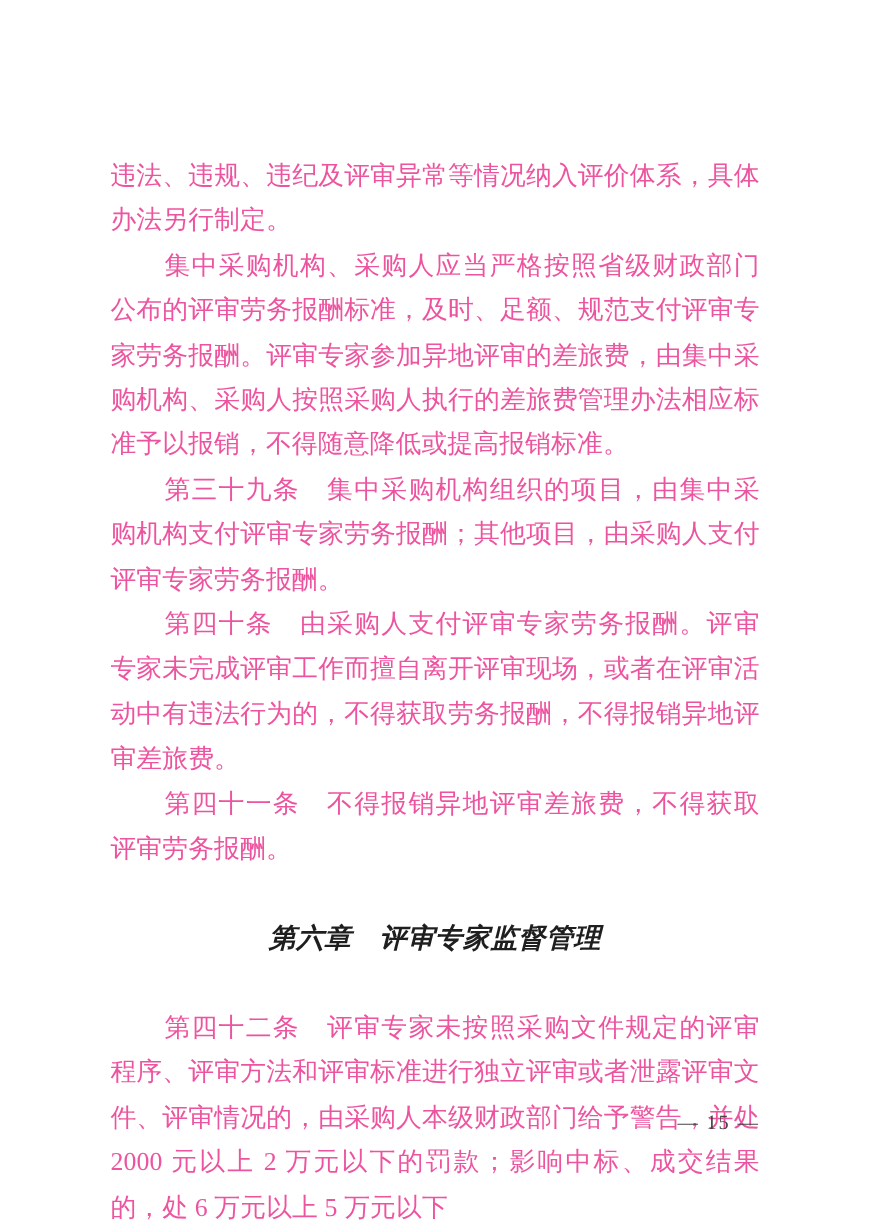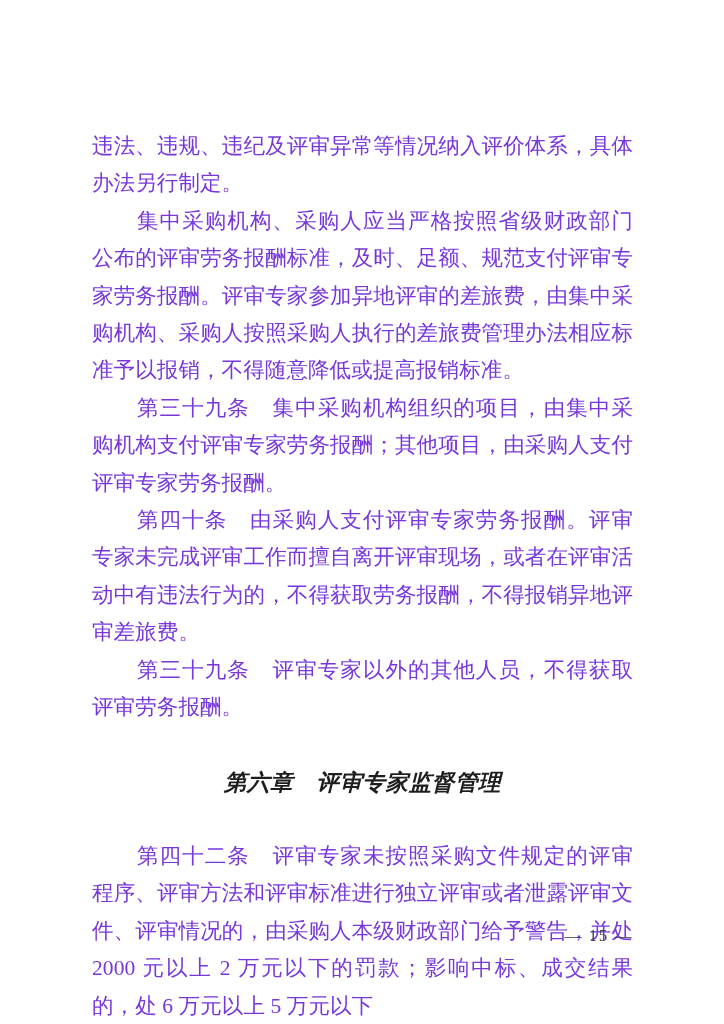--- a/index.html
+++ b/index.html
@@ -23,21 +23,21 @@
     position: absolute;
     left: 92px;
     top: 128px;
     width: 541px;
   }
 
   .para {
     margin: 0;
     font-size: 21.5px;
     line-height: 37.4px;
-    color: #6d28d9;
+    color: #ec4899;
     text-align: justify;
     text-justify: inter-character;
     letter-spacing: 0.1px;
     word-break: break-all;
     font-weight: 400;
     font-family: "Liberation Serif", "DejaVu Serif", serif;
   }
 
   .para.indent {
     text-indent: 45px;
@@ -84,21 +84,21 @@
   <div class="text-column">
 
     <p class="para">违法、违规、违纪及评审异常等情况纳入评价体系，具体办法另行制定。</p>
 
     <p class="para indent">集中采购机构、采购人应当严格按照省级财政部门公布的评审劳务报酬标准，及时、足额、规范支付评审专家劳务报酬。评审专家参加异地评审的差旅费，由集中采购机构、采购人按照采购人执行的差旅费管理办法相应标准予以报销，不得随意降低或提高报销标准。</p>
 
     <p class="para indent">第三十九条　集中采购机构组织的项目，由集中采购机构支付评审专家劳务报酬；其他项目，由采购人支付评审专家劳务报酬。</p>
 
     <p class="para indent">第四十条　由采购人支付评审专家劳务报酬。评审专家未完成评审工作而擅自离开评审现场，或者在评审活动中有违法行为的，不得获取劳务报酬，不得报销异地评审差旅费。</p>
 
-    <p class="para indent">第三十九条　评审专家以外的其他人员，不得获取评审劳务报酬。</p>
+    <p class="para indent">第四十一条　不得报销异地评审差旅费，不得获取评审劳务报酬。</p>
 
     <div class="gap-before-heading"></div>
 
     <h2 class="chapter-heading">第六章　评审专家监督管理</h2>
 
     <div class="gap-after-heading"></div>
 
     <p class="para indent">第四十二条　评审专家未按照采购文件规定的评审程序、评审方法和评审标准进行独立评审或者泄露评审文件、评审情况的，由采购人本级财政部门给予警告，并处 2000 元以上 2 万元以下的罚款；影响中标、成交结果的，处 6 万元以上 5 万元以下</p>
 
   </div>

